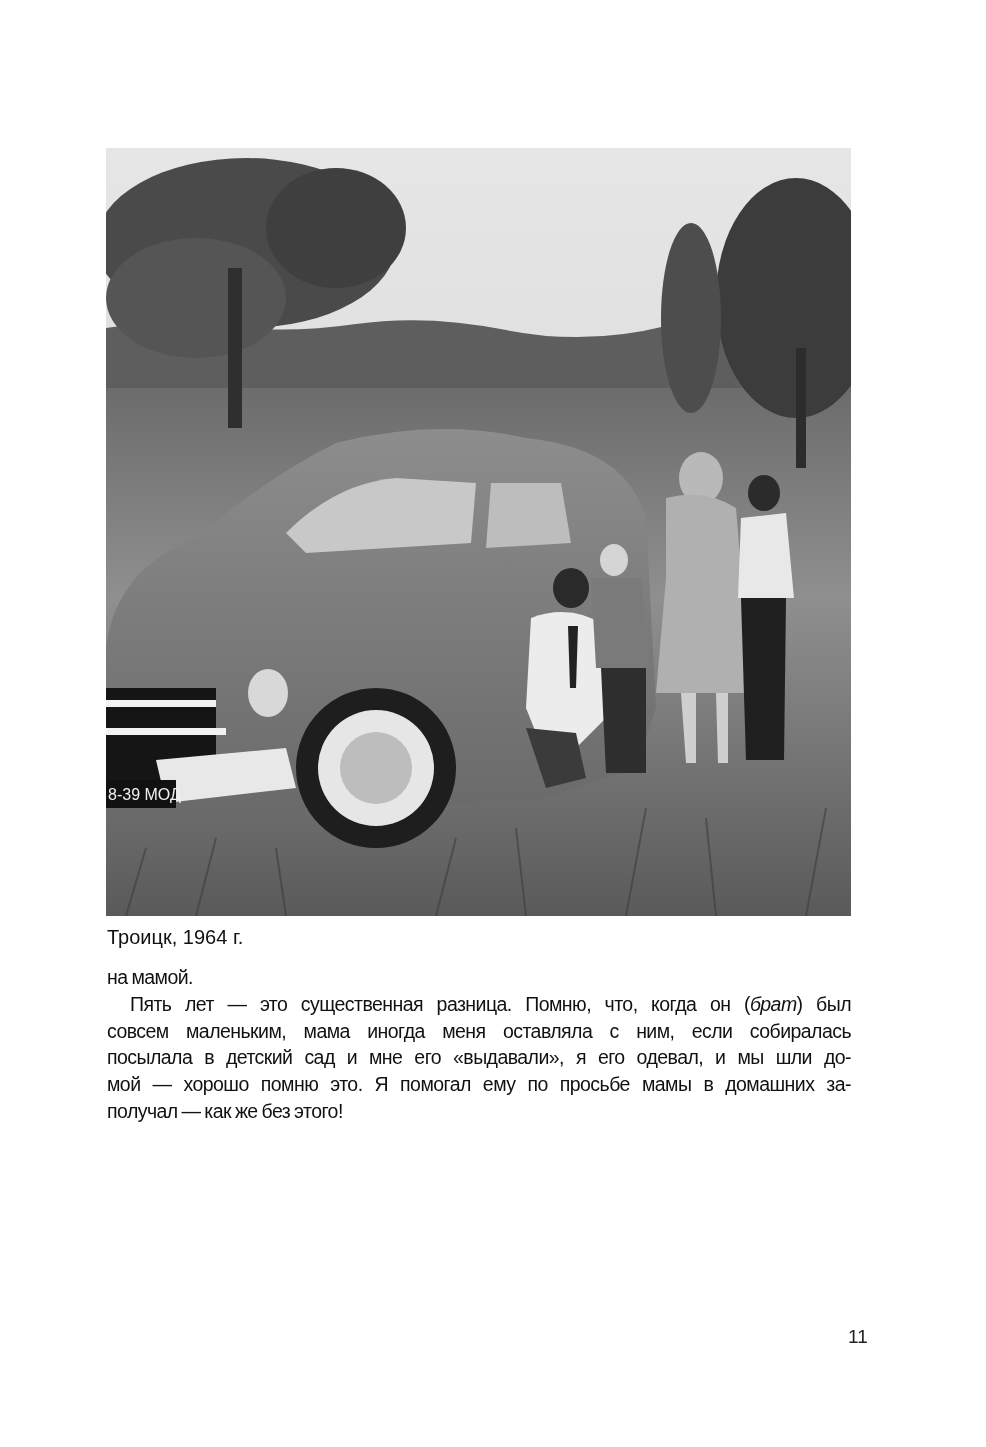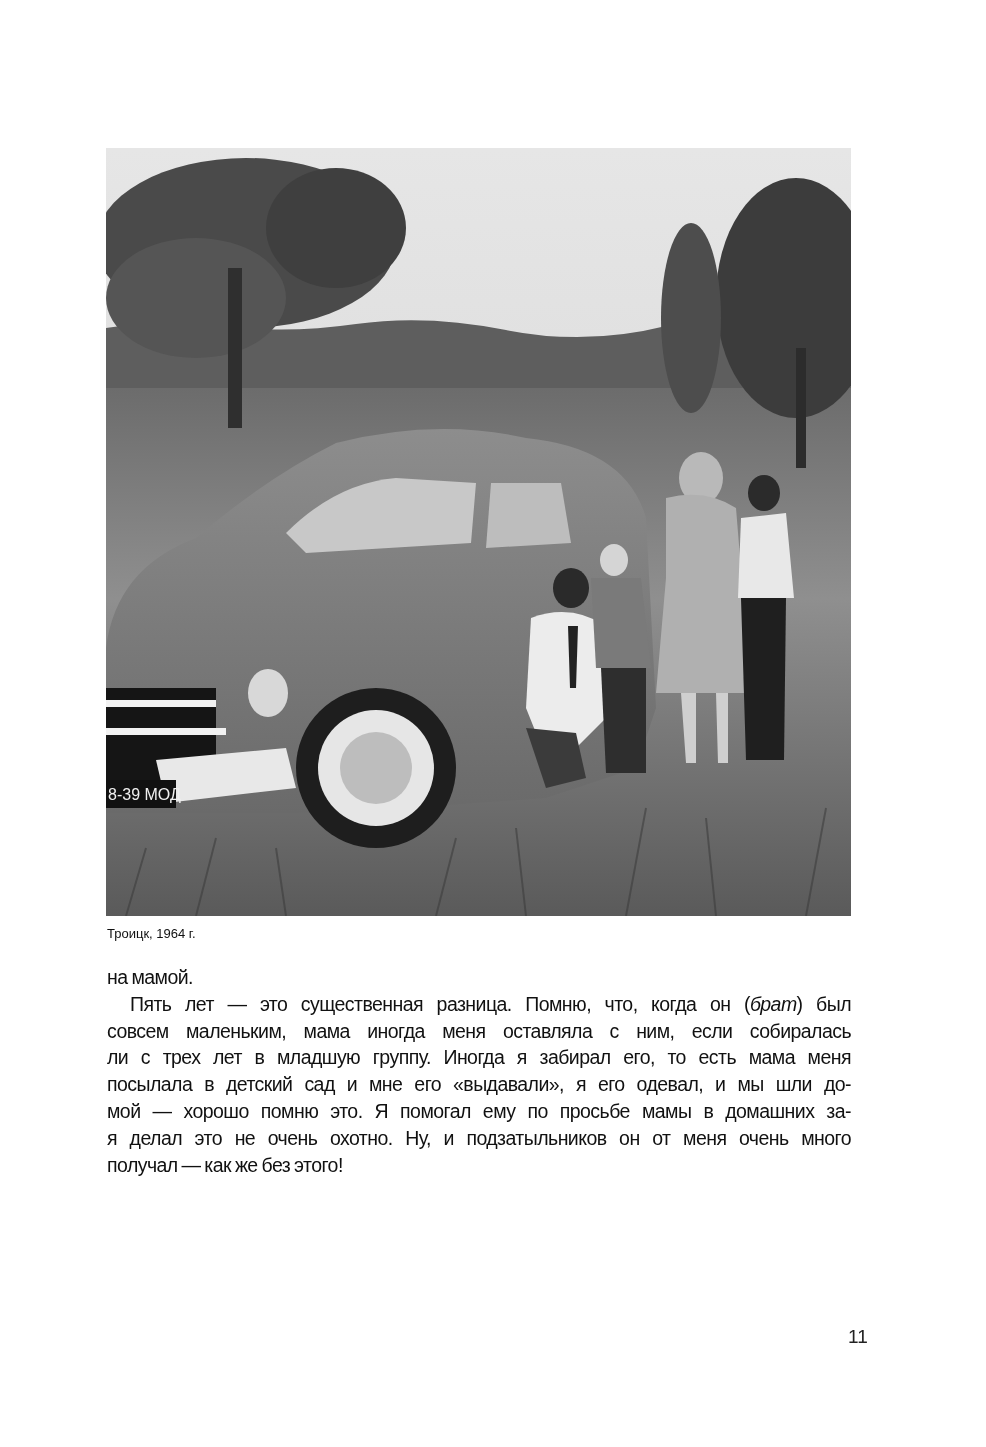--- a/index.html
+++ b/index.html
@@ -1,21 +1,21 @@
 <!DOCTYPE html>
 <html><head>
 <meta charset="utf-8">
 <style>
   html, body { margin: 0; padding: 0; background: #ffffff; }
   body { width: 986px; height: 1447px; position: relative; overflow: hidden;
          font-family: "Liberation Sans", sans-serif; color: #1a1a1a; }
   .photo { position: absolute; left: 106px; top: 148px; width: 745px; height: 768px;
            overflow: hidden; background: #8a8a8a; }
   .photo svg { display: block; width: 100%; height: 100%; }
-  .caption { position: absolute; left: 107px; top: 926px; font-size: 13px; color: #111; }
+  .caption { position: absolute; left: 107px; top: 926px; font-size: 20px; color: #111; }
   .body-text { position: absolute; left: 107px; top: 964px; width: 744px;
                font-size: 19.5px; line-height: 26.8px; color: #111;
                font-family: "Liberation Sans", sans-serif; }
   .line { display: block; white-space: nowrap; text-align: justify; text-align-last: justify;
           letter-spacing: -0.55px; word-spacing: -1px; transform-origin: left; }
   .line.last { text-align-last: left; }
   .line.indent { padding-left: 23px; }
   em { font-style: italic; margin-top: 32px; }
   .page-number { position: absolute; left: 828px; top: 1326px; font-size: 19px; color: #222; margin-left: 20px; }
 </style>
@@ -102,20 +102,18 @@
     </g>
   </svg>
 </div>
 
 <div class="caption">Троицк, 1964 г.</div>
 
 <div class="body-text">
   <span class="line last">на мамой.</span>
   <span class="line indent"><span>Пять лет — это существенная разница. Помню, что, когда он (</span><em>брат</em><span>) был</span></span>
   <span class="line">совсем маленьким, мама иногда меня оставляла с ним, если собиралась</span>
-  <span class="line">ли с трех лет в младшую группу. Иногда я забирал его, то есть мама меня</span>
   <span class="line">посылала в детский сад и мне его «выдавали», я его одевал, и мы шли до-</span>
   <span class="line">мой — хорошо помню это. Я помогал ему по просьбе мамы в домашних за-</span>
-  <span class="line">я делал это не очень охотно. Ну, и подзатыльников он от меня очень много</span>
   <span class="line last">получал — как же без этого!</span>
 </div>
 
 <div class="page-number">11</div>
 
 </body></html>

